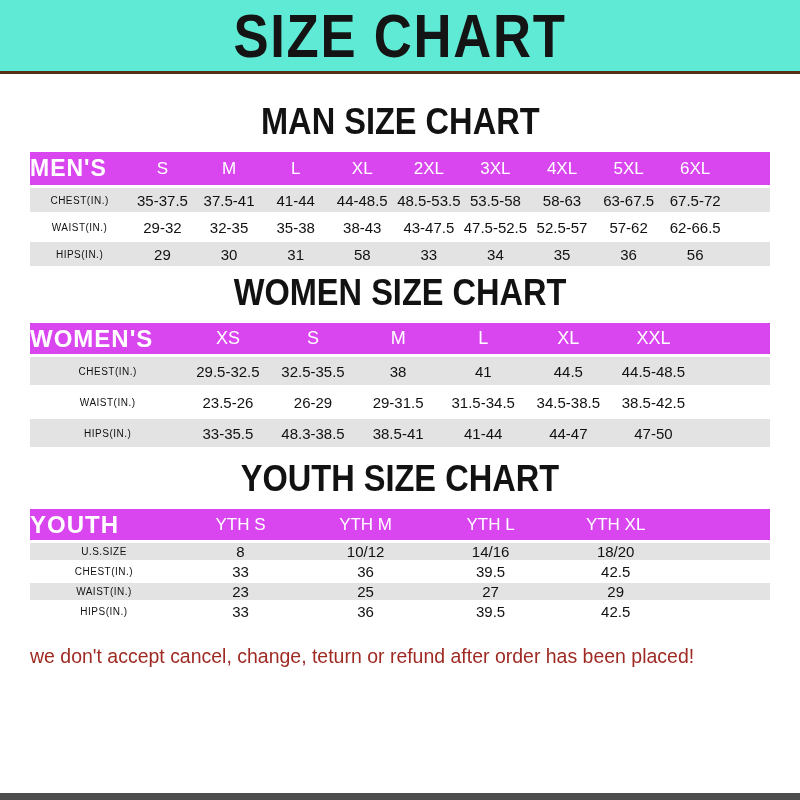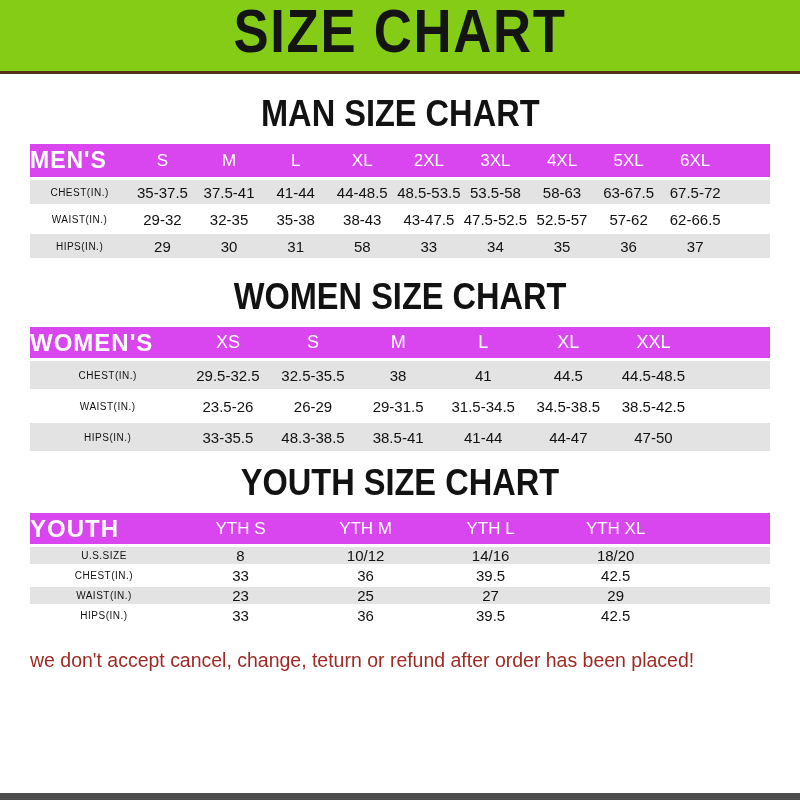--- a/index.html
+++ b/index.html
@@ -2,35 +2,35 @@
 <html><head>
 <meta charset="utf-8">
 <style>
   html,body{margin:0;padding:0;}
   body{
     width:800px;height:800px;background:#ffffff;position:relative;overflow:hidden;
     font-family:"Liberation Sans",sans-serif;color:#111;
   }
   
   .banner{
-    height:71px;background:#84cc16;border-bottom:3px solid #57301a;
-    display:flex;align-items:flex-start;justify-content:center;
+    height:71px;background:#5eead4;border-bottom:3px solid #57301a;
+    display:flex;align-items:center;justify-content:center;
   }
   .banner-title{
     display:inline-block;font-size:62px;font-weight:700;color:#141414;
     letter-spacing:2px;transform:scaleX(0.85);white-space:nowrap;line-height:1;
   }
   
   .section-heading{margin:0;text-align:center;}
   .section-heading .ht{
     display:inline-block;font-size:37px;font-weight:700;color:#121212;
     transform:scaleX(0.88);white-space:nowrap;line-height:40px;
   }
-  .heading-man{margin-top:20px;}
-  .heading-women{margin-top:16px;}
+  .heading-man{margin-top:28px;}
+  .heading-women{margin-top:4px;}
   .heading-youth{margin-top:9px;}
   
   .size-table{
     width:740px;margin:7px auto 0;border-collapse:separate;border-spacing:0 3px;
     table-layout:fixed;
   }
   .size-table th,.size-table td{padding:0;overflow:hidden;white-space:nowrap;}
   .size-table thead th{background:#d946ef;color:#ffffff;vertical-align:middle;}
   .bar-label{
     text-align:left;padding-left:13px;font-weight:700;letter-spacing:1px;font-size:23px;
@@ -128,21 +128,21 @@
     <tr class="gray">
       <td class="row-label">HIPS(IN.)</td>
       <td>29</td>
       <td>30</td>
       <td>31</td>
       <td>58</td>
       <td>33</td>
       <td>34</td>
       <td>35</td>
       <td>36</td>
-      <td>37</td>
+      <td>56</td>
       <td></td>
     </tr>
   </tbody>
 </table>
 
 <h2 class="section-heading heading-women">
   <span class="ht">WOMEN SIZE CHART</span>
 </h2>
 
 <table class="size-table women-table">

